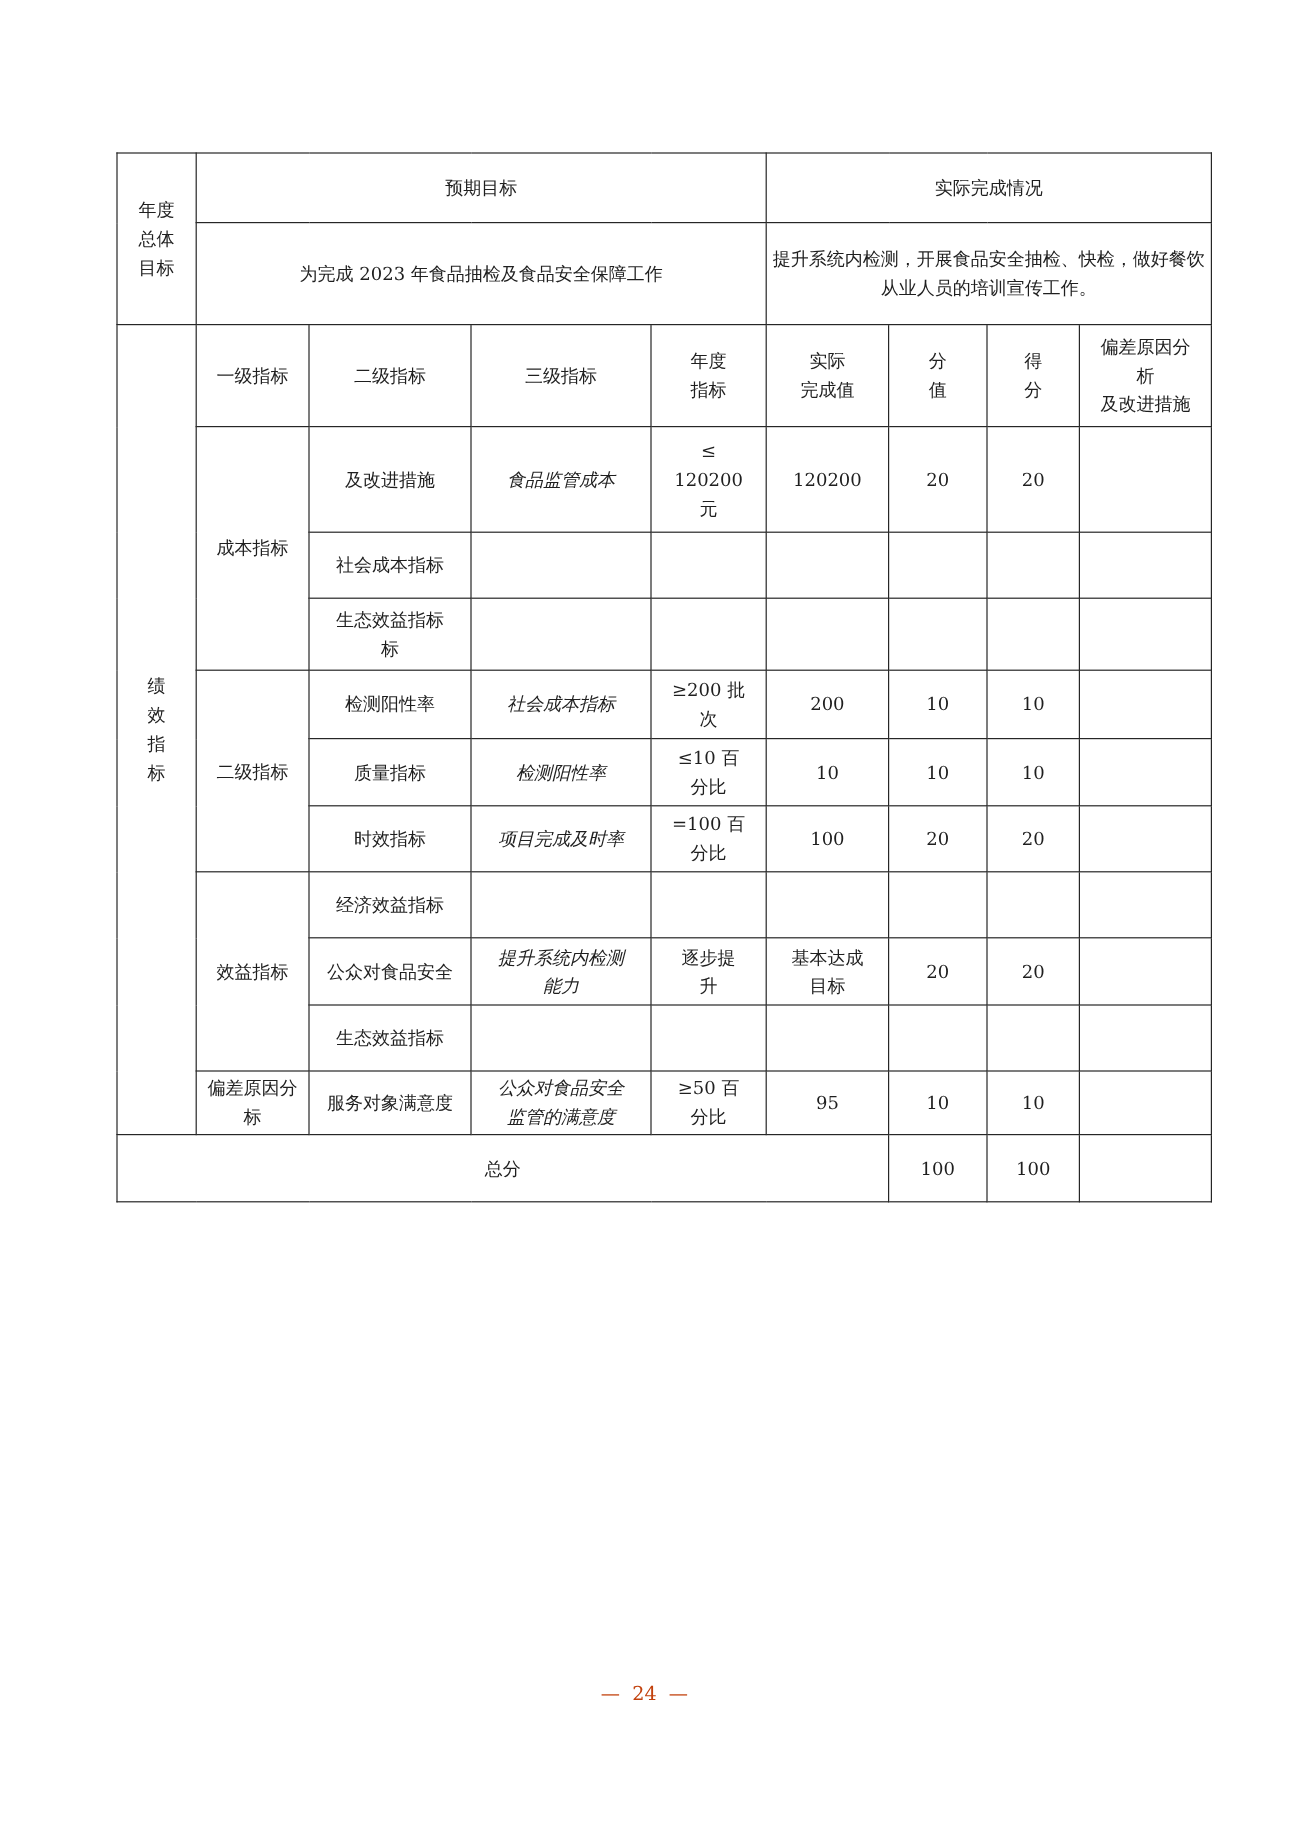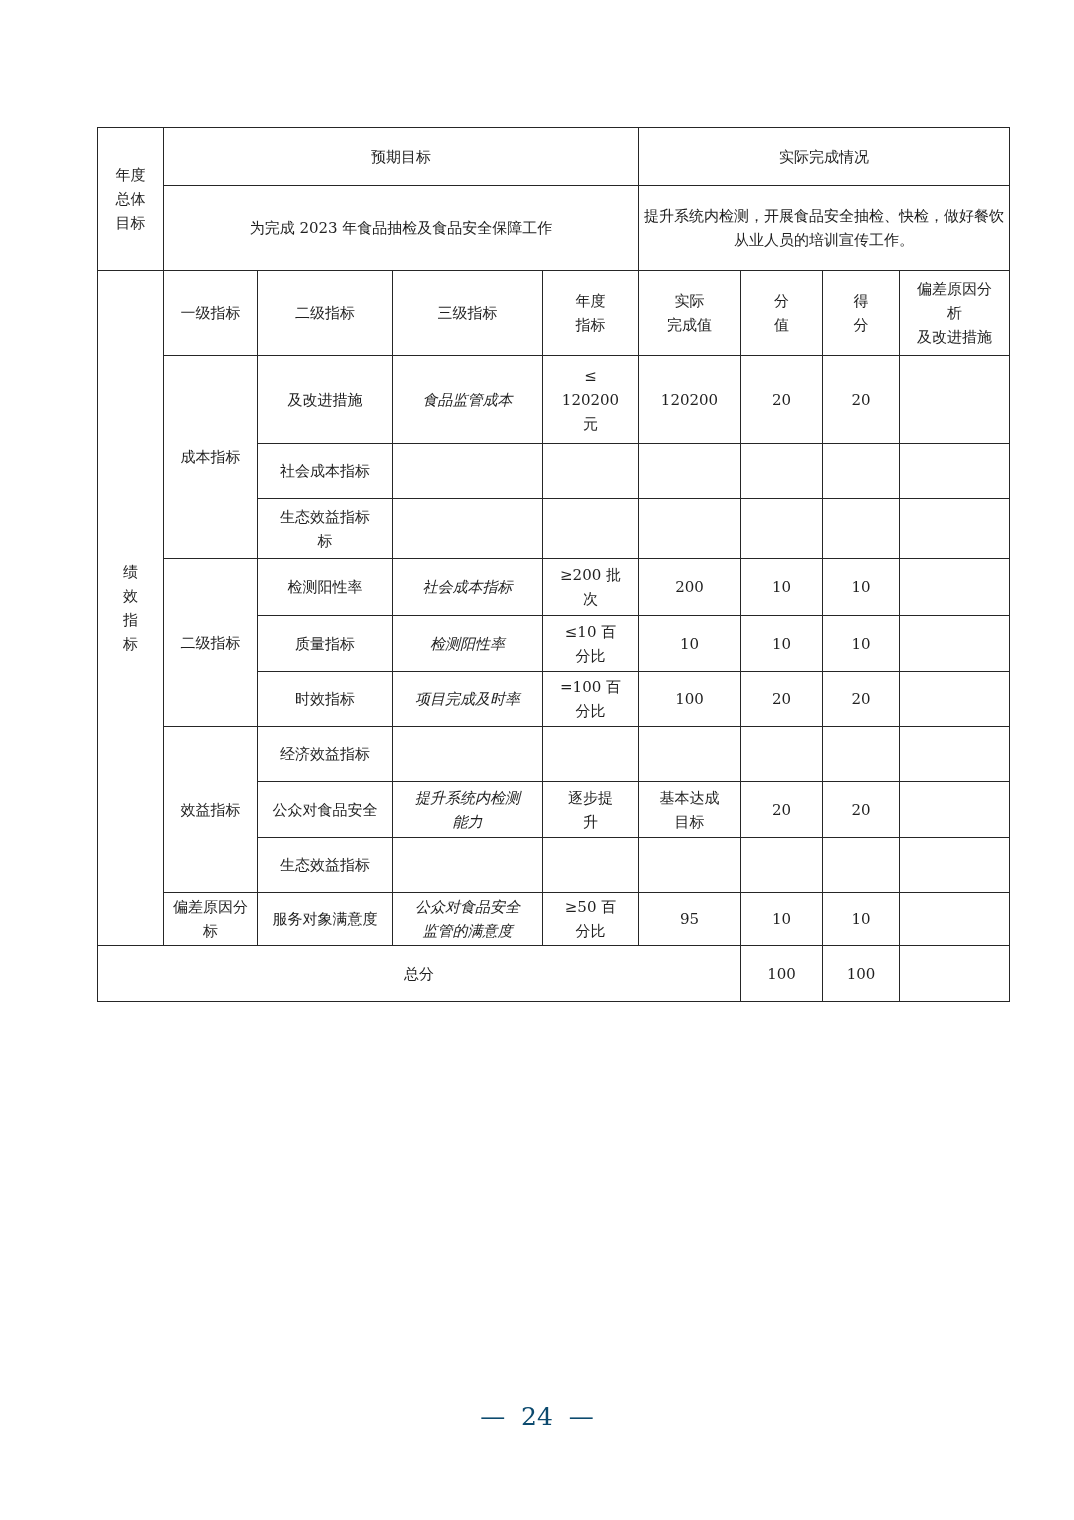--- a/index.html
+++ b/index.html
@@ -29,21 +29,21 @@
   .colhead{line-height:1.7;}
   .lvl3{text-align:left;padding-left:7px;line-height:1.7;font-style:italic;}
   .annual{font-size:18px;line-height:1.5;}
   .num{font-size:17px;}
   .small-num{font-size:14px;}
   .side{line-height:1.55;}
   .h52{height:52px}.h55{height:55px}.h56{height:56px}.h57{height:57px}
   .h58{height:58px}.h60{height:60px}.h85{height:85px}.h88{height:88px}
   .page-number{
     position:absolute;top:1402px;left:0;width:100%;
-    text-align:center;font-size:25px;color:#0c4a6e;
+    text-align:center;font-size:16px;color:#c2410c;
     white-space:pre;
   }
 </style>
 </head>
 <body>
 
 <div class="page">
 
   <table class="perf">
     <colgroup>

